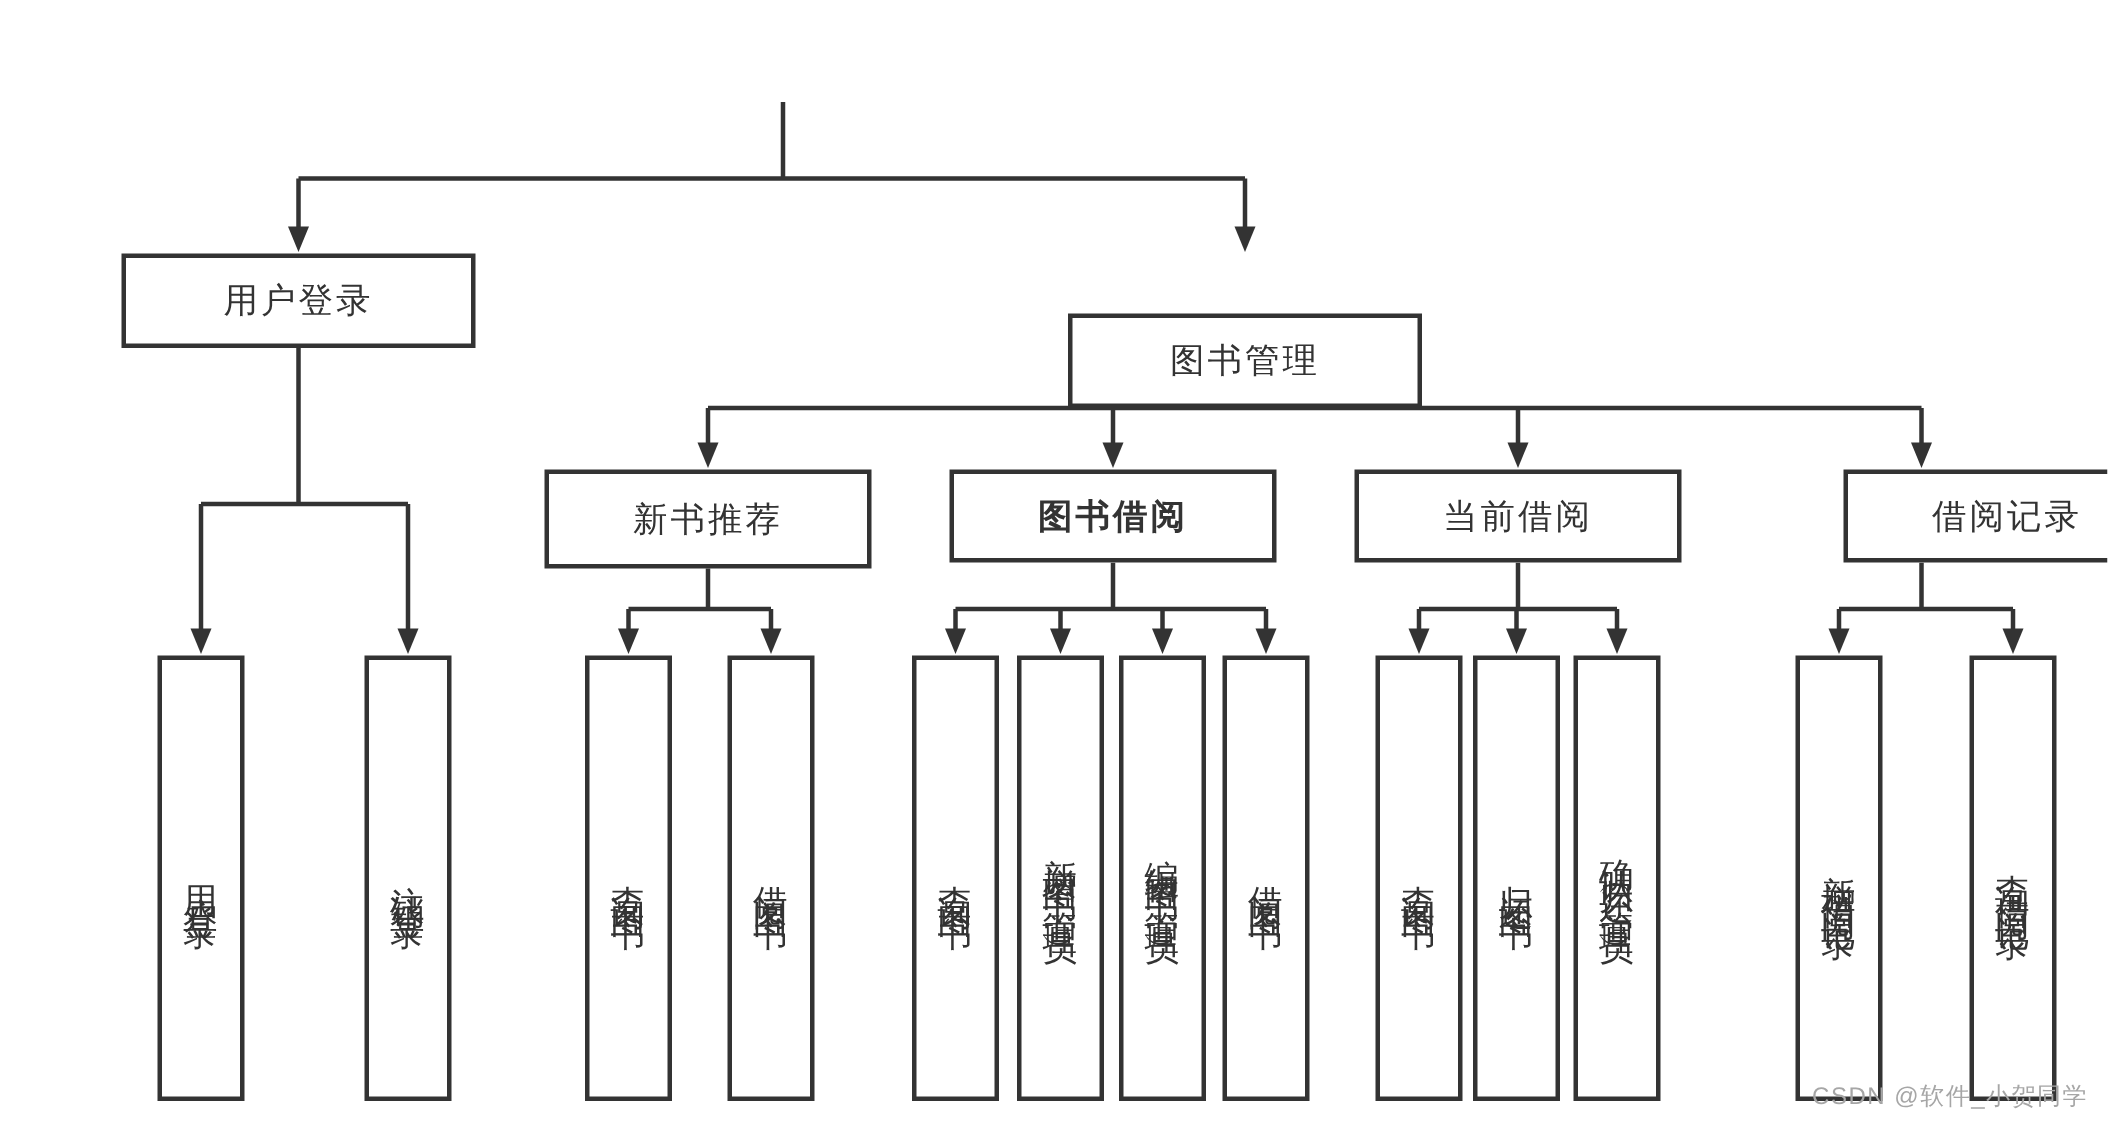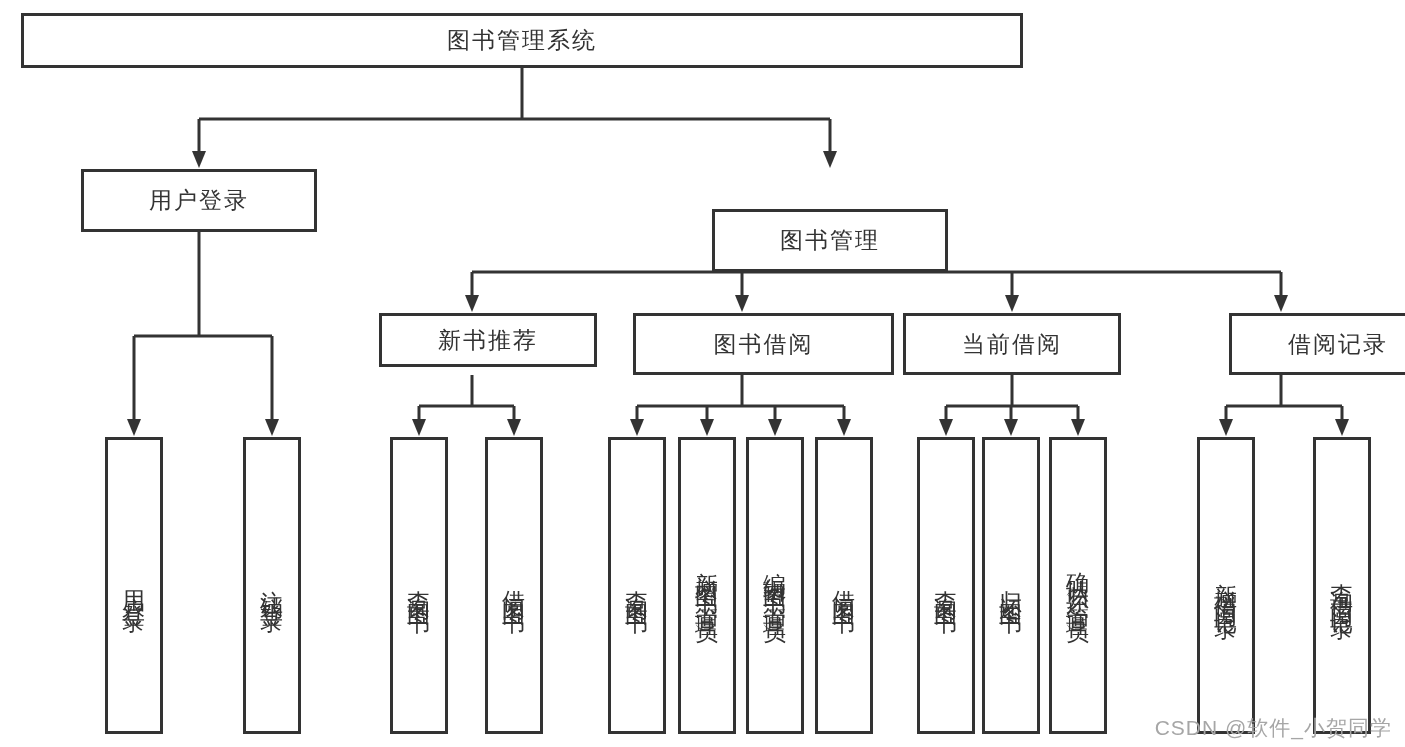--- a/index.html
+++ b/index.html
@@ -16,21 +16,21 @@
   }
   .vbox {
     position:absolute; box-sizing:border-box; background:#ffffff;
     border:3px solid #333333; color:#333333;
     writing-mode:vertical-rl; text-orientation:mixed;
     text-align:center; font-size:23px; letter-spacing:7px;
     line-height:52px; width:58px; top:437px; height:297px;
   }
   .watermark {
     position:absolute; right:13px; bottom:5px;
-    font-size:21px; color:#a6a6a6; letter-spacing:1px; white-space:nowrap;
+    font-size:16px; color:#a6a6a6; letter-spacing:1px; white-space:nowrap;
   }
 </style>
 </head>
 <body>
 
 <div class="canvas">
 
   <svg class="wires" viewBox="0 0 1405 747" xmlns="http://www.w3.org/2000/svg">
     <g stroke="#333333" stroke-width="3" fill="none">
 
@@ -64,27 +64,26 @@
       <polygon points="768,419 782,419 775,436"></polygon>
       <polygon points="837,419 851,419 844,436"></polygon>
       <polygon points="939,419 953,419 946,436"></polygon>
       <polygon points="1004,419 1018,419 1011,436"></polygon>
       <polygon points="1071,419 1085,419 1078,436"></polygon>
       <polygon points="1219,419 1233,419 1226,436"></polygon>
       <polygon points="1335,419 1349,419 1342,436"></polygon>
     </g>
   </svg>
 
-  <div class="box" style="left:21px; top:13px; width:1002px; height:55px;">图书管理系统</div>
 
   <div class="box" style="left:81px; top:169px; width:236px; height:63px;">用户登录</div>
   <div class="box" style="left:712px; top:169px; width:236px; height:63px;margin-top:40px;">图书管理</div>
 
-  <div class="box" style="left:379px; top:313px; width:218px; height:54px;">新书推荐</div>
-  <div class="box" style="left:633px; top:313px; width:261px; height:62px;">图书借阅</div>
+  <div class="box" style="left:363px; top:313px; width:218px; height:66px;">新书推荐</div>
+  <div class="box" style="left:633px; top:313px; width:218px; height:62px;font-weight:bold;">图书借阅</div>
   <div class="box" style="left:903px; top:313px; width:218px; height:62px;">当前借阅</div>
   <div class="box" style="left:1229px; top:313px; width:218px; height:62px;">借阅记录</div>
 
   <div class="vbox" style="left:105px;">用户登录</div>
   <div class="vbox" style="left:243px;">注销登录</div>
 
   <div class="vbox" style="left:390px;">查询图书</div>
   <div class="vbox" style="left:485px;">借阅图书</div>
 
   <div class="vbox" style="left:608px;">查询图书</div>

